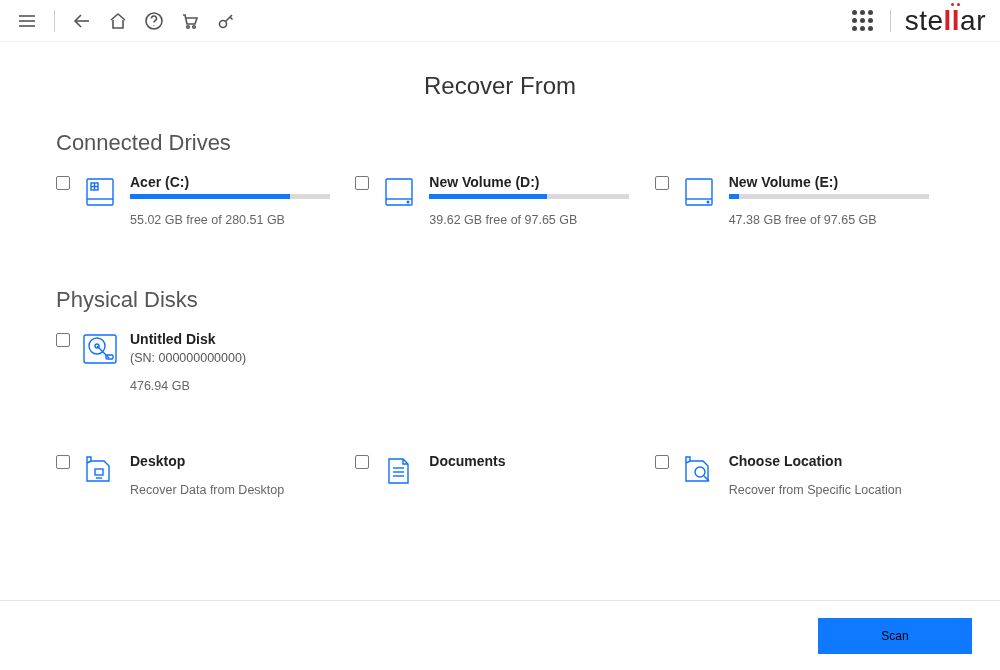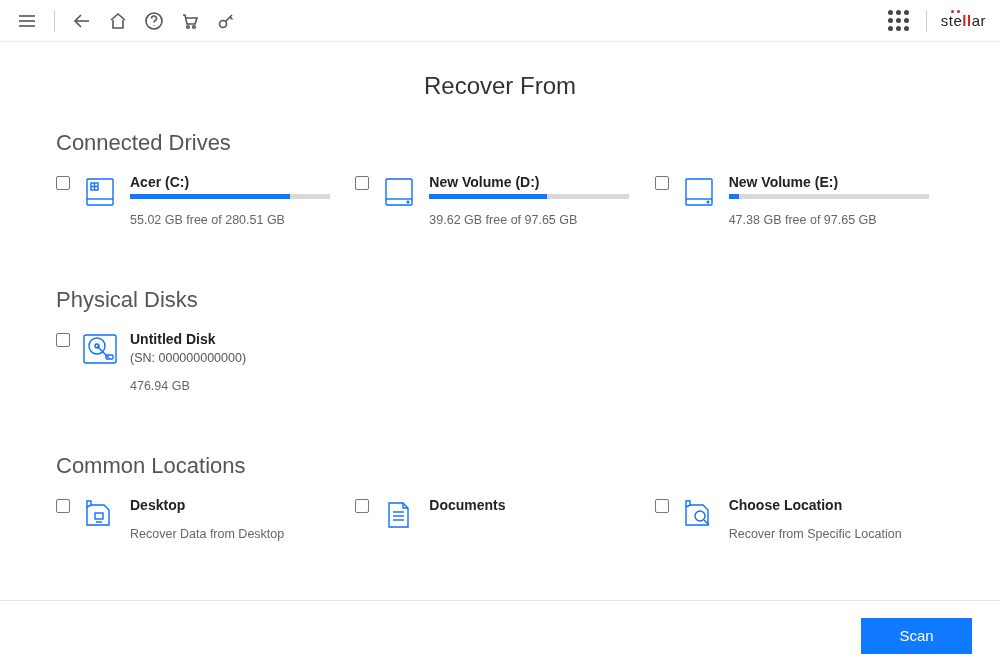--- a/index.html
+++ b/index.html
@@ -38,21 +38,21 @@
     width: 26px;
     height: 26px;
     display: flex;
     align-items: center;
     justify-content: center;
     color: #555;
     cursor: pointer;
   }
   .icon-btn svg { stroke: #555; fill: none; stroke-width: 1.6; }
   .logo {
-    font-size: 15px;
+    font-size: 28px;
     font-weight: 500;
     color: #222;
     letter-spacing: 0.5px;
     position: relative;
   }
   .logo .ll { color: #d42128; font-weight: 700; }
   .logo .dots {
     position: absolute;
     top: -2px;
     right: 26px;
@@ -150,25 +150,25 @@
   .footer {
     height: 70px;
     border-top: 1px solid #e2e2e2;
     display: flex;
     align-items: center;
     justify-content: flex-end;
     padding: 0 28px;
   }
   .scan-btn {
     background: #0f7aff;
-    color: #ffffff;
+    color: #000000;
     border: none;
-    width: 111px;
+    width: 154px;
     height: 36px;
-    font-size: 15px;
+    font-size: 12px;
     cursor: pointer;
   }
   
   .apps-grid {
     display: grid;
     grid-template-columns: repeat(3, 5px);
     grid-template-rows: repeat(3, 5px);
     gap: 3px;
   }
   .apps-grid span {
@@ -332,21 +332,20 @@
           <div class="item-title">Untitled Disk</div>
           <div class="disk-serial">(SN: 000000000000)</div>
           <div class="item-sub">476.94 GB</div>
         </div>
       </div>
 
     </div>
   </div>
 
   <div class="section" style="margin-top:60px">
-    <div class="section-header">Common Locations</div>
     <div class="items-row">
 
       <div class="item">
         <div class="chk"></div>
         <div class="loc-icon">
           <svg width="36" height="36" viewBox="0 0 36 36">
               <path d="M5 10 V28 H27 V13 L22 8 H9 Z"></path>
               <path d="M9 8 V4 H5 V10"></path>
               <rect x="13" y="16" width="8" height="6"></rect>
               <line x1="14" y1="25" x2="20" y2="25"></line>

